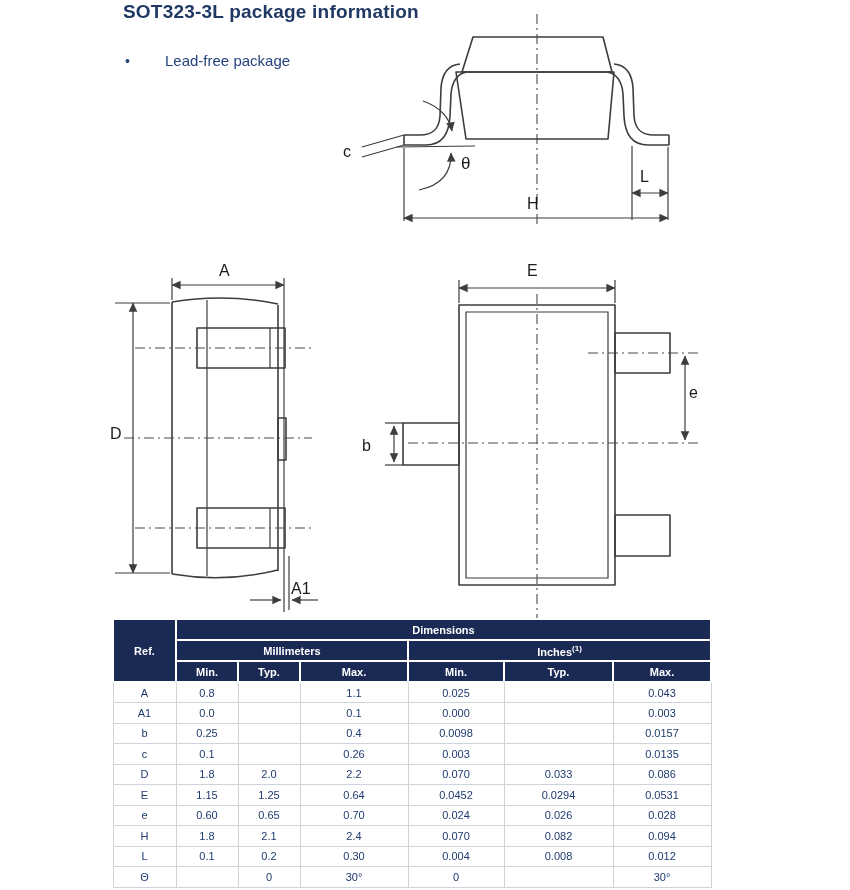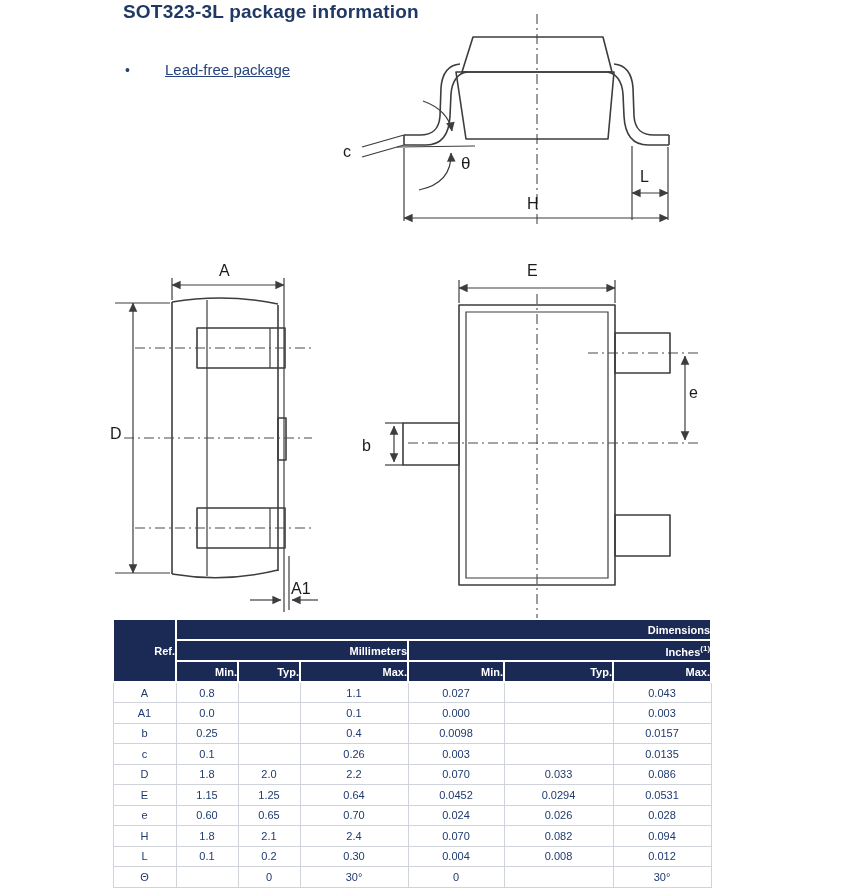--- a/index.html
+++ b/index.html
@@ -8,42 +8,42 @@
     position:relative; width:850px; height:890px; background:#ffffff;
     font-family:"Liberation Sans", sans-serif; overflow:hidden;
   }
   
   .title {
     position:absolute; left:123px; top:1px;
     font-size:19px; font-weight:bold; color:#1f3864; letter-spacing:.2px;
   }
   .bullet-row { position:absolute; left:125px; color:#26437e; font-size:15px; }
   .bullet-row .dot { display:inline-block; width:40px; color:#26437e; font-size:14px; }
-  .b1 { top:36px; } .b2 { top:61px;text-decoration:underline; }
+  .b1 { top:36px; } .b2 { top:52px; }
 
   
   svg.fig { position:absolute; overflow:visible; }
   .ln   { stroke:#3d3d3d; stroke-width:1.6; fill:none; stroke-linejoin:round; }
   .ln2  { stroke:#3d3d3d; stroke-width:1.2; fill:none; }
   .dim  { stroke:#3d3d3d; stroke-width:1.2; fill:none; }
   .cl   { stroke:#4a4a4a; stroke-width:1.1; fill:none; stroke-dasharray:10 4 2 4; }
   .fig-label {
     position:absolute; font-size:16px; color:#1b1b1b; line-height:1;
     font-family:"Liberation Sans", sans-serif;
   }
   .lab-theta { font-size:17px; }
 
   
   .dim-table {
     position:absolute; left:112px; top:618px; width:598px;
     border-collapse:collapse; table-layout:fixed;
   }
   .dim-table th {
     background:#1a2a55; color:#ffffff; font-weight:bold; font-size:11px;
-    border:2px solid #ffffff; text-align:right; vertical-align:middle;
+    border:2px solid #ffffff; text-align:center; vertical-align:middle;
   }
   .dim-table thead tr { height:21px; }
   .dim-table tbody tr { height:20.5px; }
   .dim-table td {
     color:#1e3a6e; font-size:11px; text-align:center; vertical-align:middle;
     border:1px solid #cfd3da; background:#ffffff;
   }
   .dim-table sup { font-size:8px; }
 </style>
 </head>
@@ -193,21 +193,21 @@
         <th>Typ.</th>
         <th>Max.</th>
       </tr>
     </thead>
     <tbody>
         <tr>
           <td>A</td>
           <td>0.8</td>
           <td></td>
           <td>1.1</td>
-          <td>0.027</td>
+          <td>0.025</td>
           <td></td>
           <td>0.043</td>
         </tr>
         <tr>
           <td>A1</td>
           <td>0.0</td>
           <td></td>
           <td>0.1</td>
           <td>0.000</td>
           <td></td>

